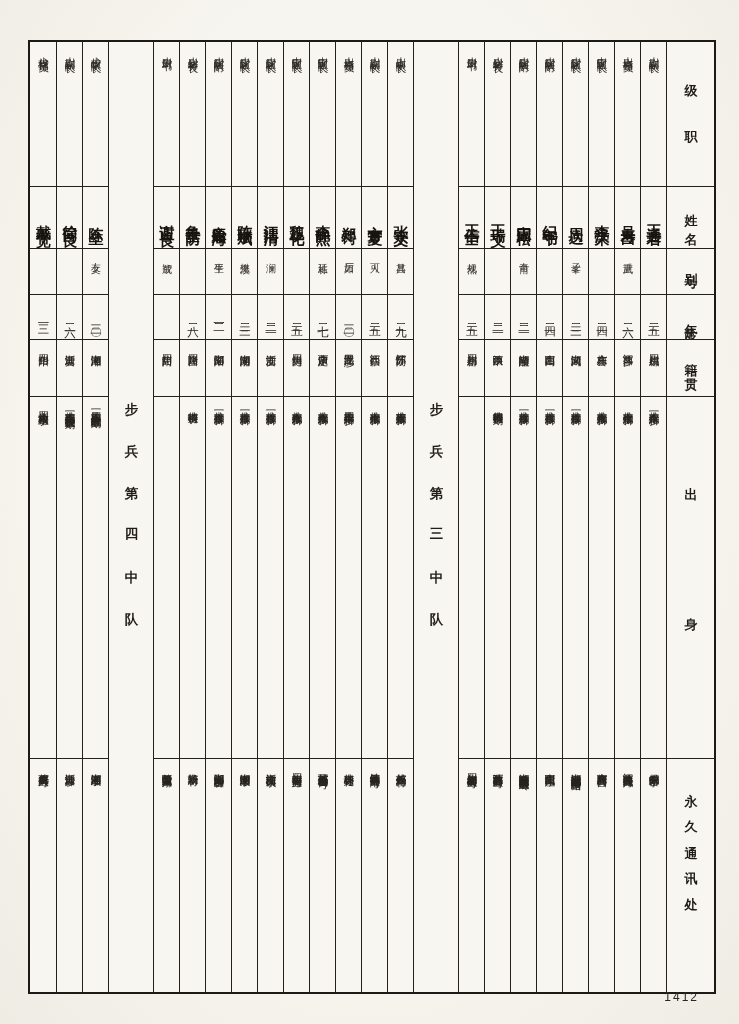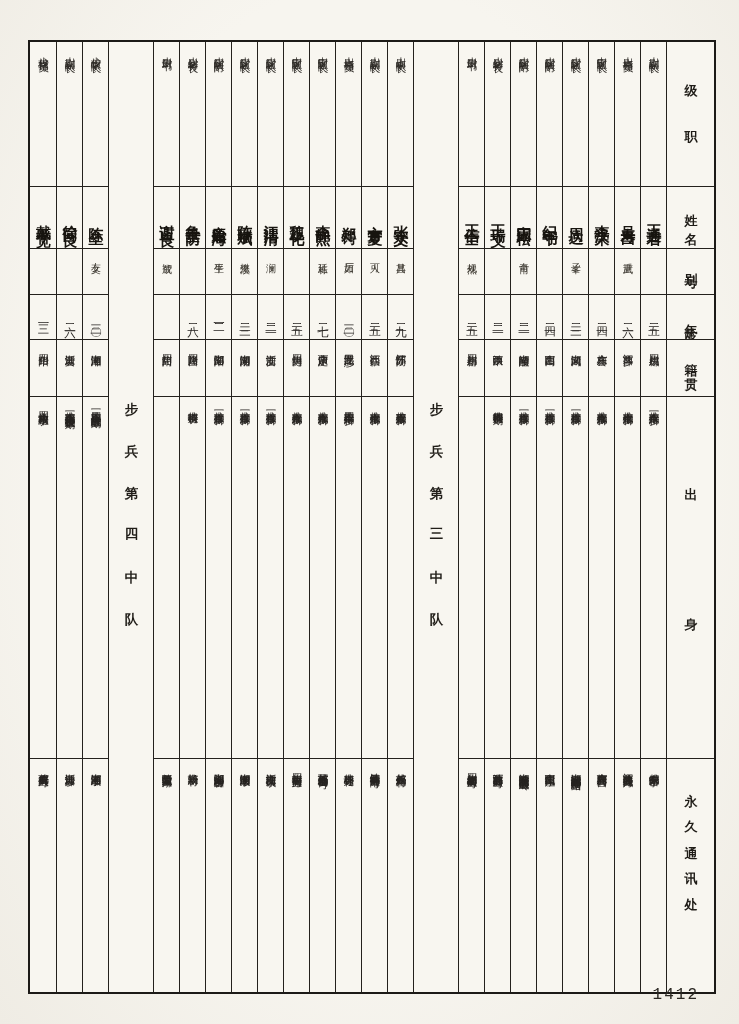--- a/index.html
+++ b/index.html
@@ -63,22 +63,22 @@
   .hdr{font-size:13px;font-weight:bold;color:#1f1c17;}
   .h-rank{letter-spacing:46px;padding-top:26px;}
   .h-name{letter-spacing:18px;padding-top:8px;}
   .h-alias{letter-spacing:3px;padding-top:8px;}
   .h-age{letter-spacing:3px;}
   .h-native{letter-spacing:14px;padding-top:8px;}
   .h-bg{letter-spacing:130px;padding-top:74px;}
   .h-addr{letter-spacing:26px;padding-top:18px;}
   .page-number{
     position:absolute;right:40px;bottom:20px;
-    font-size:16px;letter-spacing:2px;color:#2a2722;
-    font-family:Liberation Mono, monospace;
+    font-size:12px;letter-spacing:2px;color:#2a2722;
+    font-family:Liberation Sans, sans-serif;
   }
 </style>
 </head>
 <body>
 
 <div class="page">
 
   <div class="table" id="roster-table">
 
     <div class="col header">

